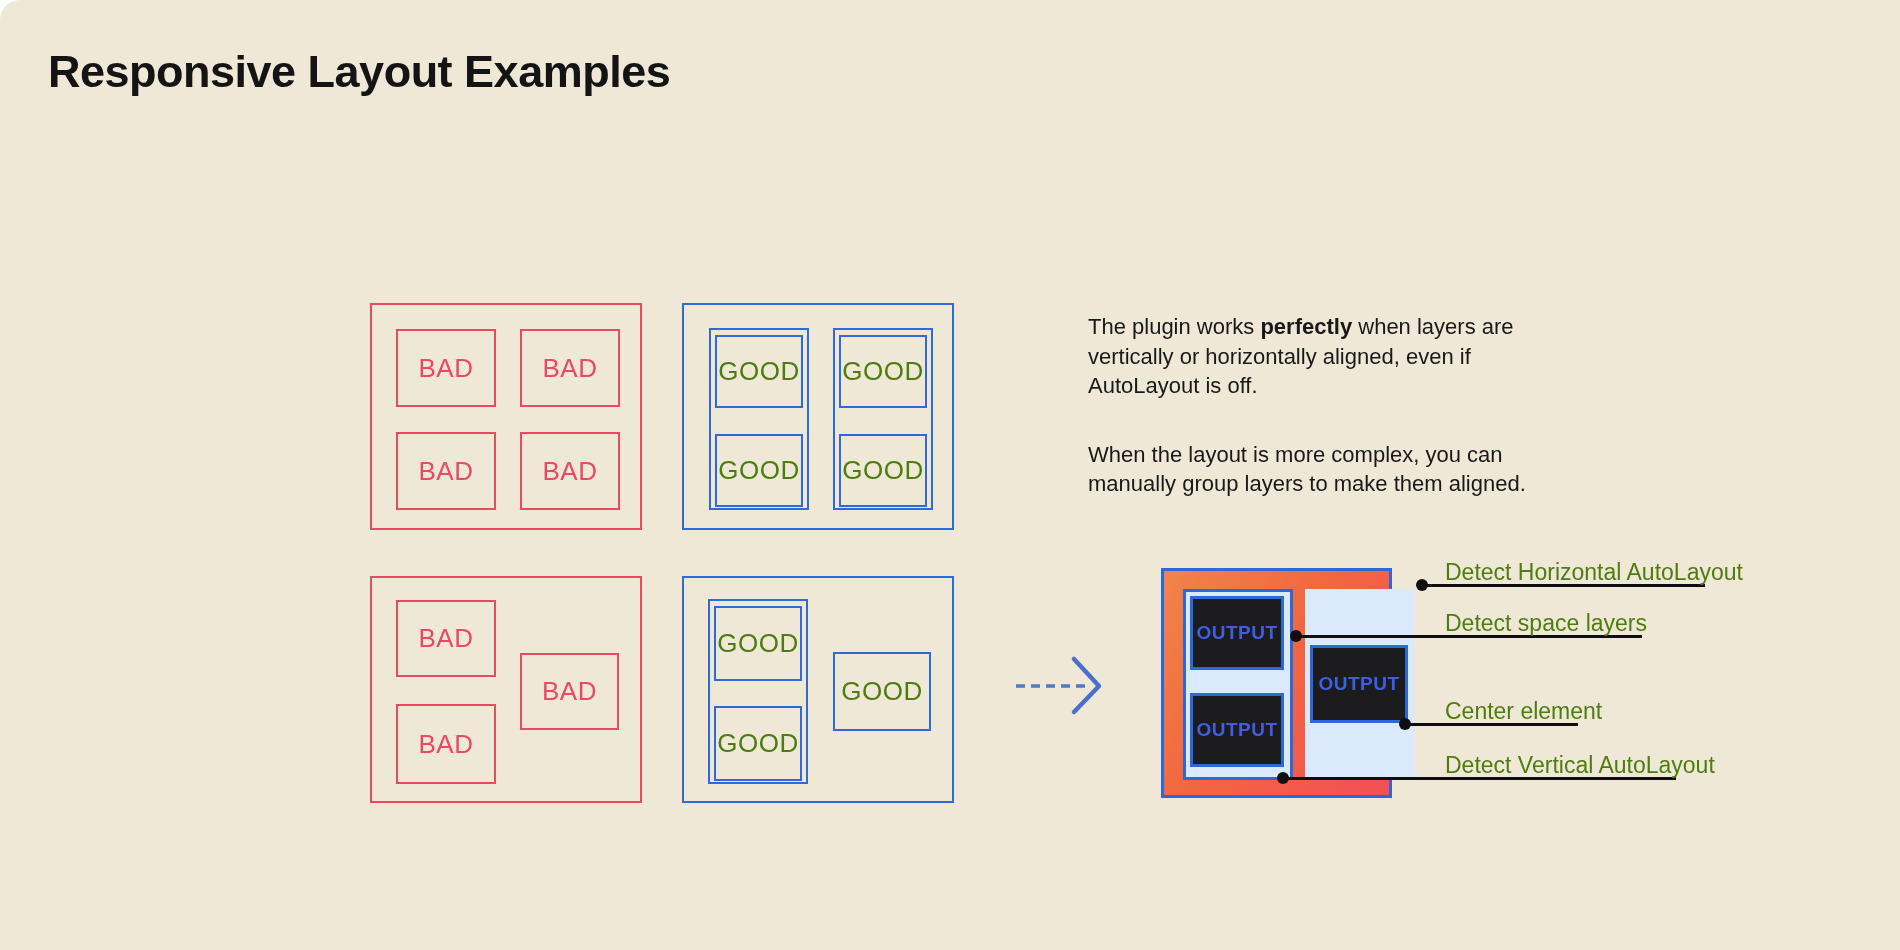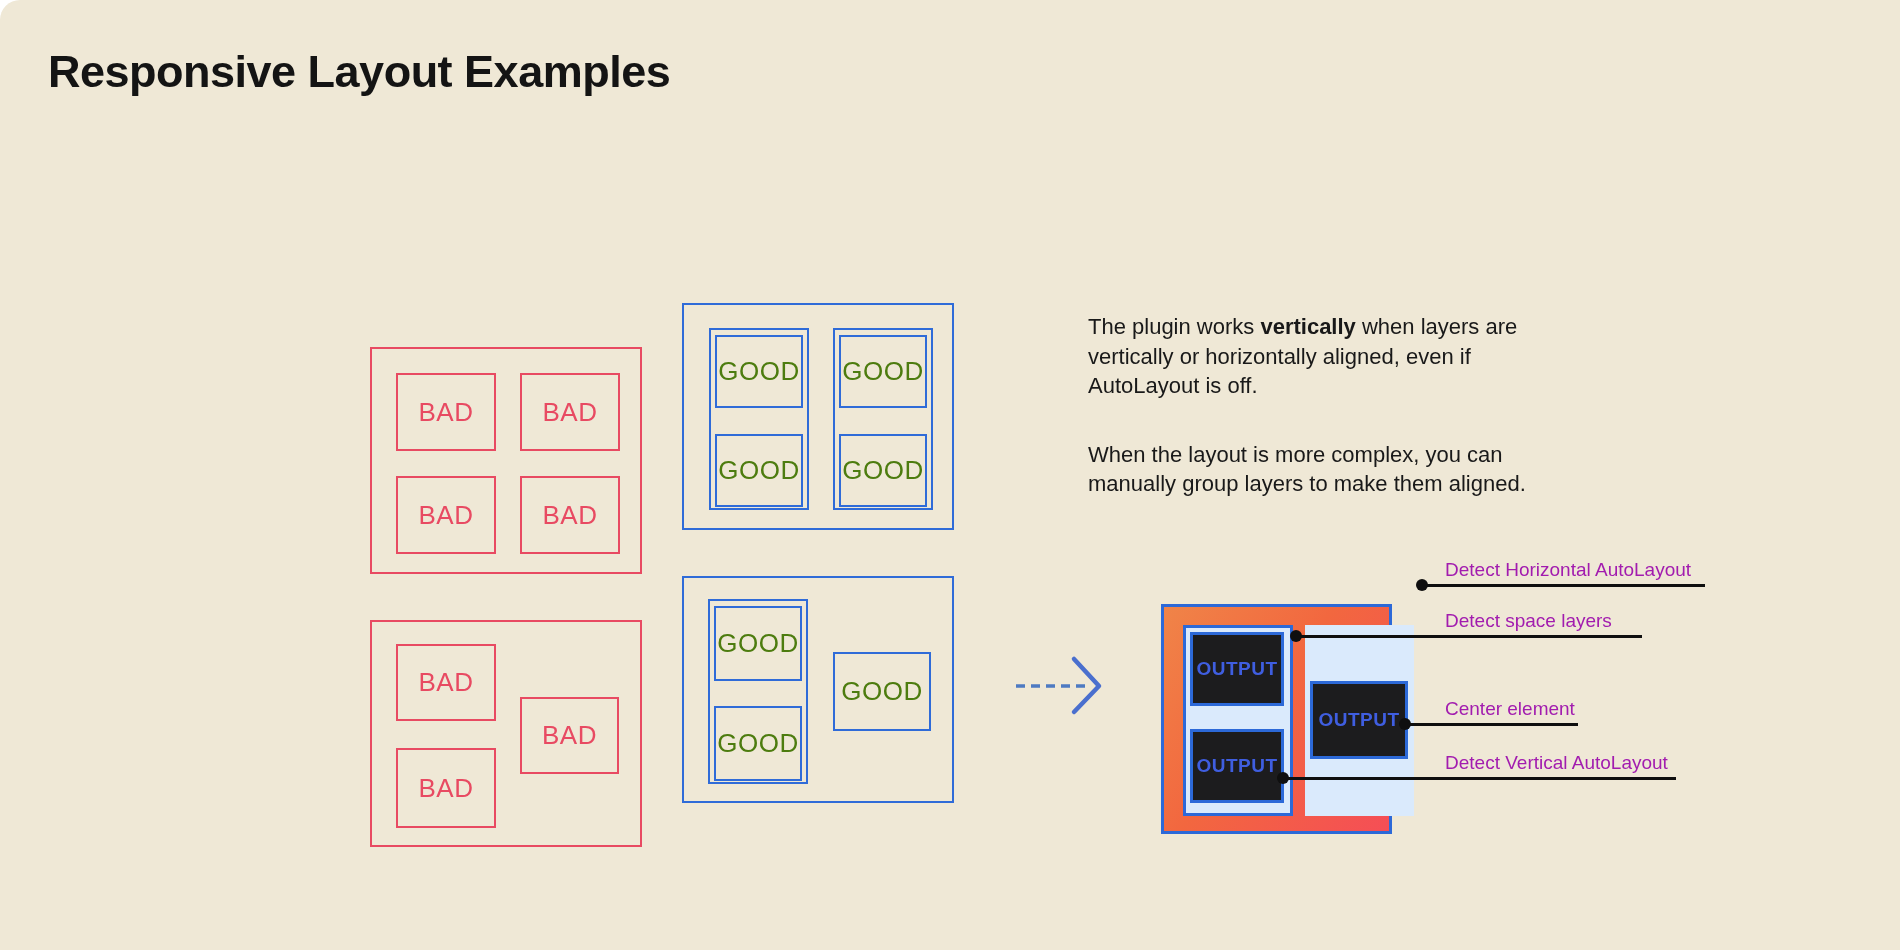--- a/index.html
+++ b/index.html
@@ -9,53 +9,53 @@
     border-top-left-radius:20px;overflow:hidden;
   }
   .abs{position:absolute;box-sizing:border-box;}
   
   .page-title{
     left:48px;top:46px;font-size:45px;font-weight:800;color:#141414;
     letter-spacing:-0.5px;
   }
   
   .panel{width:272px;height:227px;border:2px solid;background:transparent;}
-  .panel.red{border-color:#e84a62;margin-top:44px;}
+  .panel.red{border-color:#e84a62;}
   .panel.blue{border-color:#2f6bd8;}
   .cell{display:flex;align-items:center;justify-content:center;
     font-size:26px;letter-spacing:0.5px;}
   .bad-box{border:2px solid #e84a62;color:#e84a62;}
   .good-box{border:2px solid #2f6bd8;color:#4d7c0f;}
   .group-frame{border:2px solid #2f6bd8;}
   
   .description{left:1088px;top:312px;width:438px;color:#191919;
     font-size:22px;line-height:29.5px;}
   .description p{margin:0;}
   .description p + p{margin-top:39px;}
   .description b{font-weight:700;}
   
   .arrow-svg{left:1008px;top:648px;}
   
   .output-panel{
-    left:1161px;top:604px;width:231px;height:230px;
+    left:1161px;top:568px;width:231px;height:230px;
     border:3px solid #2c69d8;
     background:linear-gradient(125deg,#f08448 0%,#f2673f 45%,#f54e56 100%);
   }
   .output-group{left:19px;top:18px;width:110px;height:191px;
     border:3px solid #2c69d8;background:#daeafc;}
   .pale-col{left:141px;top:18px;width:109px;height:191px;background:#daeafc;}
   .output-box{
     background:#1c1c1e;border:3px solid #2c69d8;
     display:flex;align-items:center;justify-content:center;
     color:#3f5ee0;font-size:19px;font-weight:700;letter-spacing:0.5px;
   }
   
   .ann-line{height:3px;background:#0f0f0f;}
   .ann-dot{width:12px;height:12px;border-radius:50%;background:#0f0f0f;}
-  .ann-label{font-size:19px;color:#a21caf;white-space:nowrap;}
+  .ann-label{font-size:23px;color:#4d7c0f;white-space:nowrap;}
 </style>
 </head>
 <body>
 
 <div id="canvas">
 
   <div class="abs page-title">Responsive Layout Examples</div>
 
   <div class="abs panel red" style="left:370px;top:303px;">
     <div class="abs cell bad-box" style="left:24px;top:24px;width:100px;height:78px;">BAD</div>
@@ -83,21 +83,21 @@
 
   <div class="abs panel blue" style="left:682px;top:576px;">
     <div class="abs group-frame" style="left:24px;top:21px;width:100px;height:185px;">
       <div class="abs cell good-box" style="left:4px;top:5px;width:88px;height:75px;">GOOD</div>
       <div class="abs cell good-box" style="left:4px;top:105px;width:88px;height:75px;">GOOD</div>
     </div>
     <div class="abs cell good-box" style="left:149px;top:74px;width:98px;height:79px;">GOOD</div>
   </div>
 
   <div class="abs description">
-    <p><span>The plugin works </span><b>vertically</b><span> when layers are vertically or horizontally aligned, even if AutoLayout is off.</span></p>
+    <p><span>The plugin works </span><b>perfectly</b><span> when layers are vertically or horizontally aligned, even if AutoLayout is off.</span></p>
     <p>When the layout is more complex, you can manually group layers to make them aligned.</p>
   </div>
 
   <svg class="abs arrow-svg" width="100" height="74" viewBox="0 0 100 74">
     <line x1="8" y1="38" x2="82" y2="38" stroke="#4e7ac2" stroke-width="3.5" stroke-dasharray="9 6"></line>
     <polyline points="66,11 91,38 66,64" fill="none" stroke="#4a6fce" stroke-width="4.5" stroke-linecap="round" stroke-linejoin="round"></polyline>
   </svg>
 
   <div class="abs output-panel">
     <div class="abs output-group">

